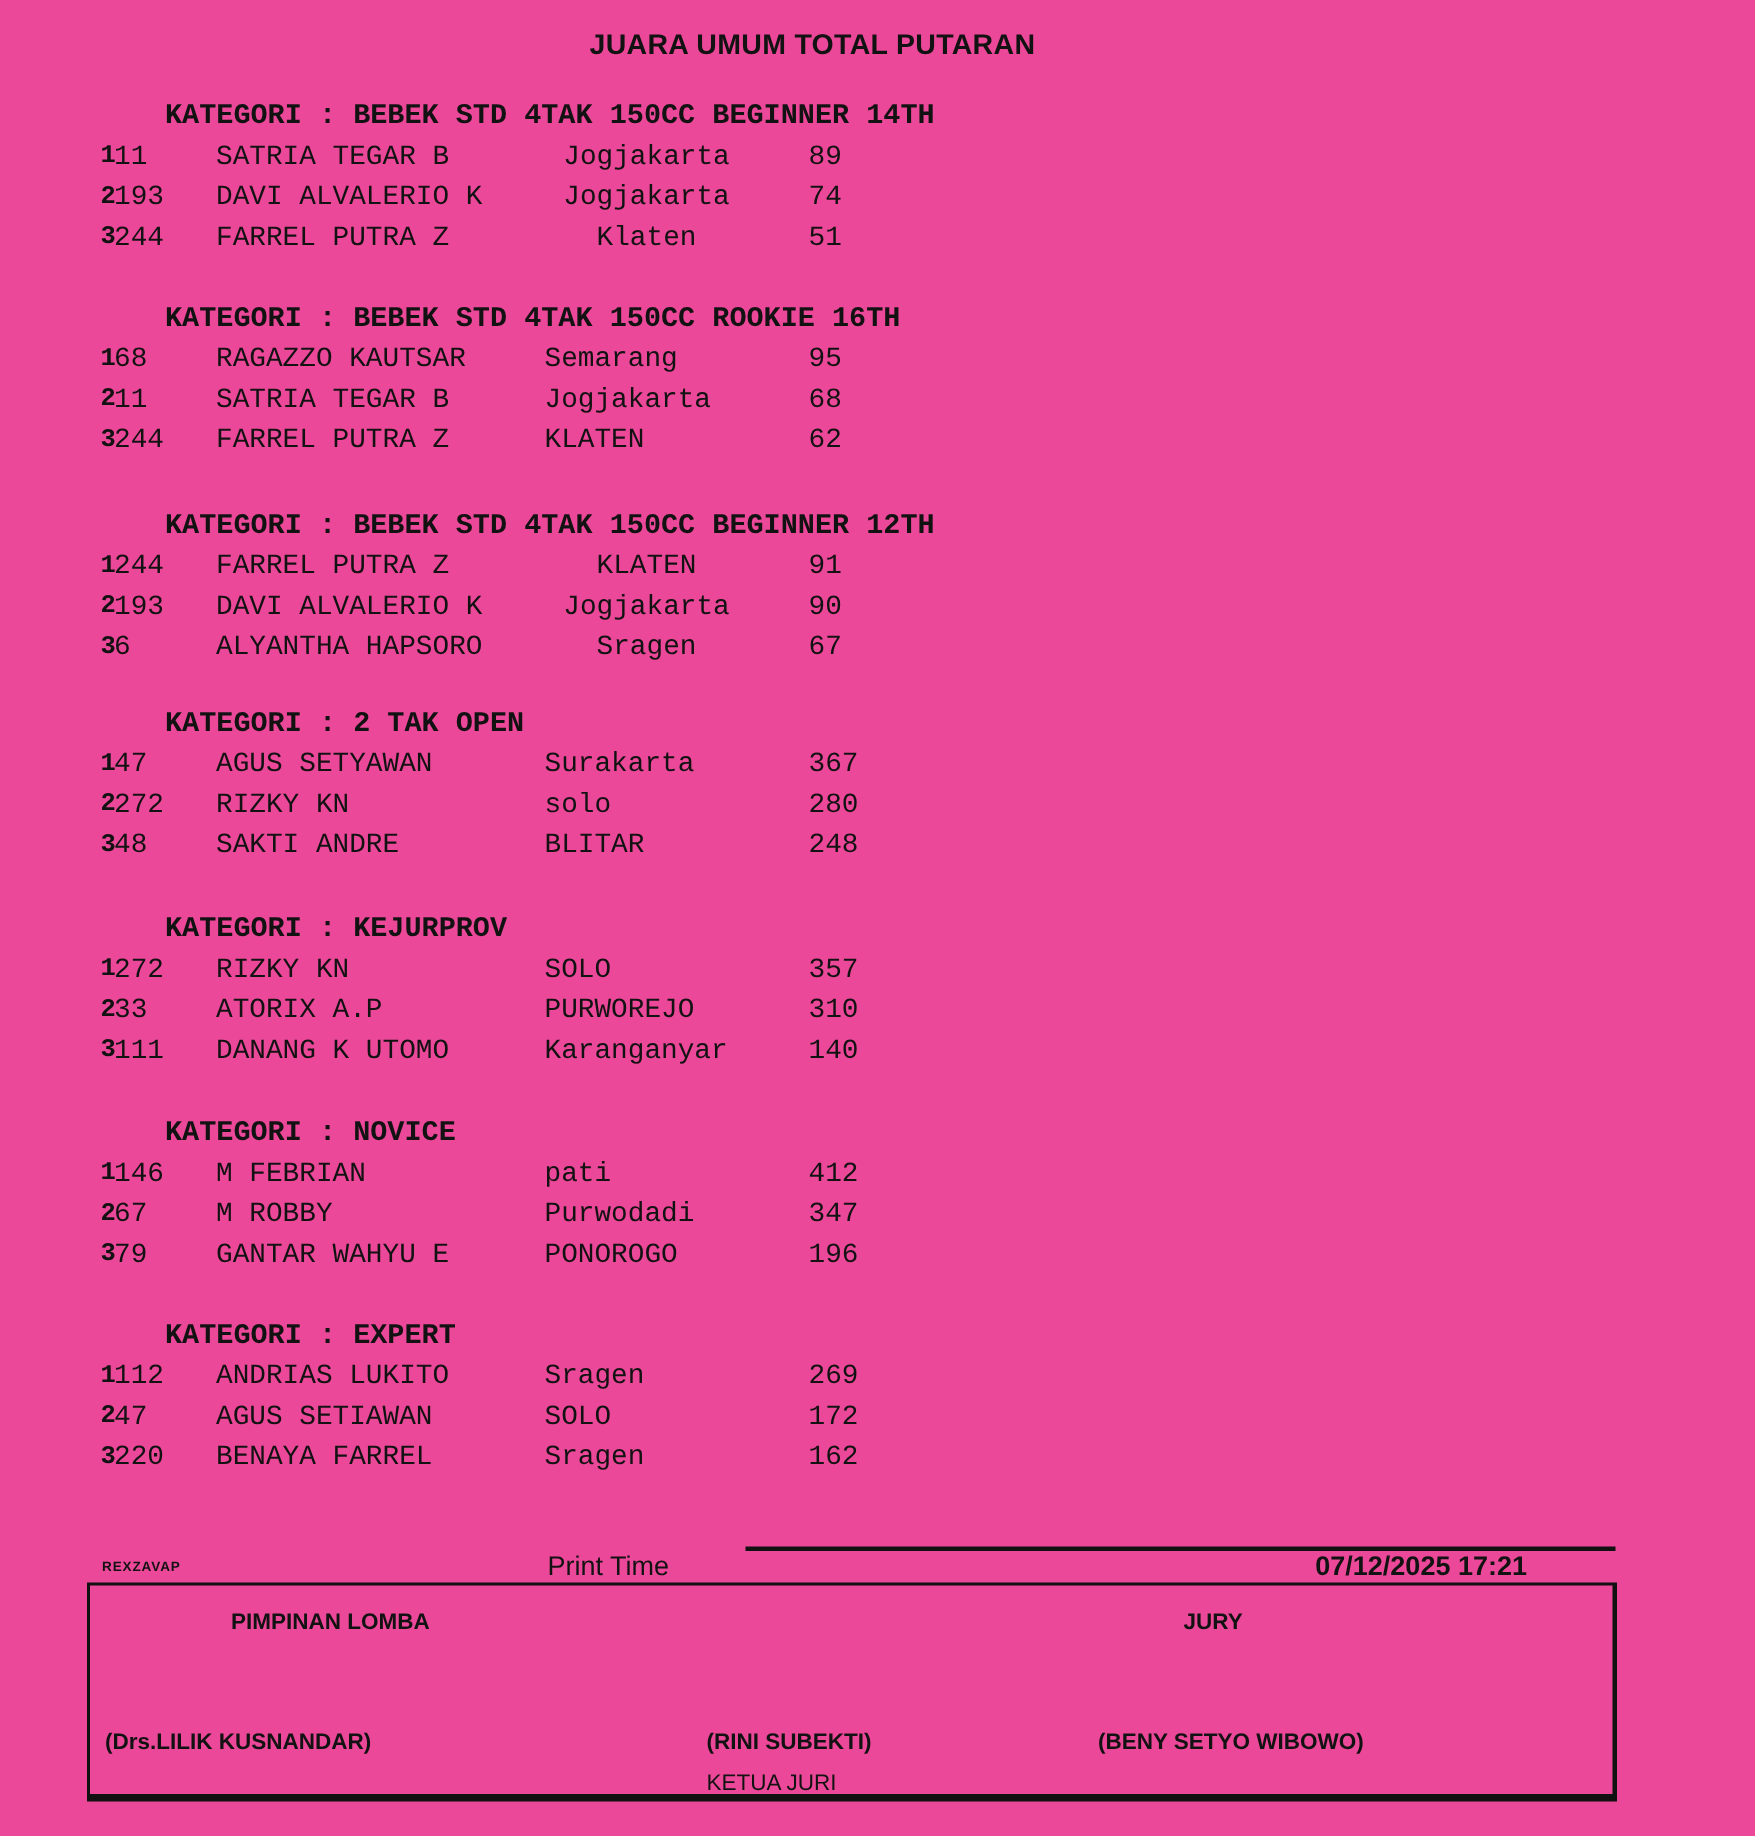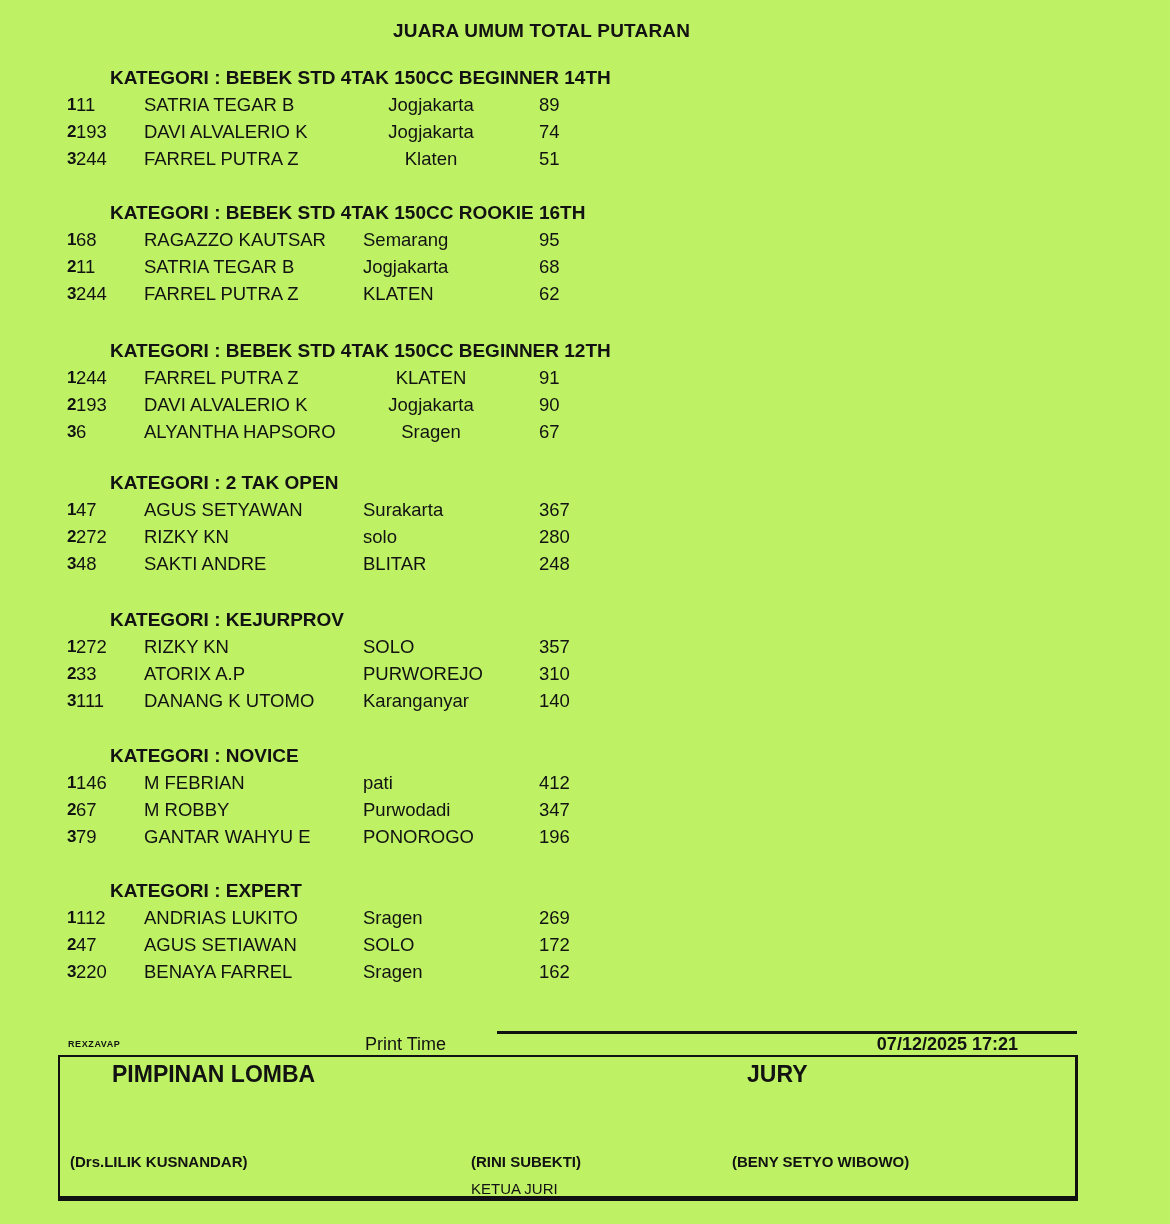--- a/index.html
+++ b/index.html
@@ -1,24 +1,24 @@
 <!DOCTYPE html>
 <html><head>
 <meta charset="utf-8">
 <style>
   html,body{margin:0;padding:0;background:#fff;}
   .page{
-    position:relative; width:1170px; height:1224px; background:#bef264;
+    position:relative; width:1170px; height:1224px; background:#ec4899;
     font-family:"Liberation Sans", sans-serif; color:#121212; overflow:hidden;
   }
   .doc-title{
     position:absolute; left:393px; top:20px;
     font-size:19px; font-weight:bold; letter-spacing:0.2px; white-space:nowrap;
   }
-  .category{ position:absolute; left:0; width:1028px; }
+  .category{ position:absolute; left:0; width:1028px;font-family:Liberation Mono, monospace; }
   .cat-header{
     margin-left:110px; font-weight:bold; font-size:19px; line-height:27px; white-space:nowrap;
   }
   .row{ position:relative; height:27px; font-size:18.5px; line-height:27px; }
   .cell-rank{ position:absolute; left:67px; font-weight:bold; font-size:17px; }
   .cell-num{ position:absolute; left:76px; width:56px; text-align:left; }
   .cell-name{ position:absolute; left:144px; white-space:nowrap; }
   .cell-city{ position:absolute; left:363px; white-space:nowrap; }
   .city-center .cell-city{ left:351px; width:160px; text-align:center; }
   .cell-pts{ position:absolute; left:539px; }
@@ -30,21 +30,21 @@
   }
   .print-time{ position:absolute; left:365px; top:1034px; font-size:18px; line-height:21px; }
   .print-date{
     position:absolute; left:860px; top:1034px; width:158px; text-align:right;
     font-size:18px; font-weight:bold; line-height:21px; white-space:nowrap;
   }
   .sign-box{
     position:absolute; left:58px; top:1055px; width:1020px; height:146px;
     border:2px solid #111; border-bottom-width:5px; border-right-width:3px; box-sizing:border-box;
   }
-  .box-title{ position:absolute; top:4px; font-size:23px; font-weight:bold; white-space:nowrap; }
+  .box-title{ position:absolute; top:16px; font-size:15px; font-weight:bold; white-space:nowrap;margin-left:42px; }
   .box-title-left{ left:52px; }
   .box-title-right{ left:687px; }
   .sig{ position:absolute; top:91px; width:260px; text-align:left; font-size:15px; line-height:27px; }
   .sig-left{ left:10px; width:310px; }
   .sig-center{ left:411px; }
   .sig-right{ left:672px; }
   .sig-name{ font-weight:bold; white-space:nowrap; display:block; }
   .sig-role{ display:block; white-space:nowrap; }
 </style>
 </head>

